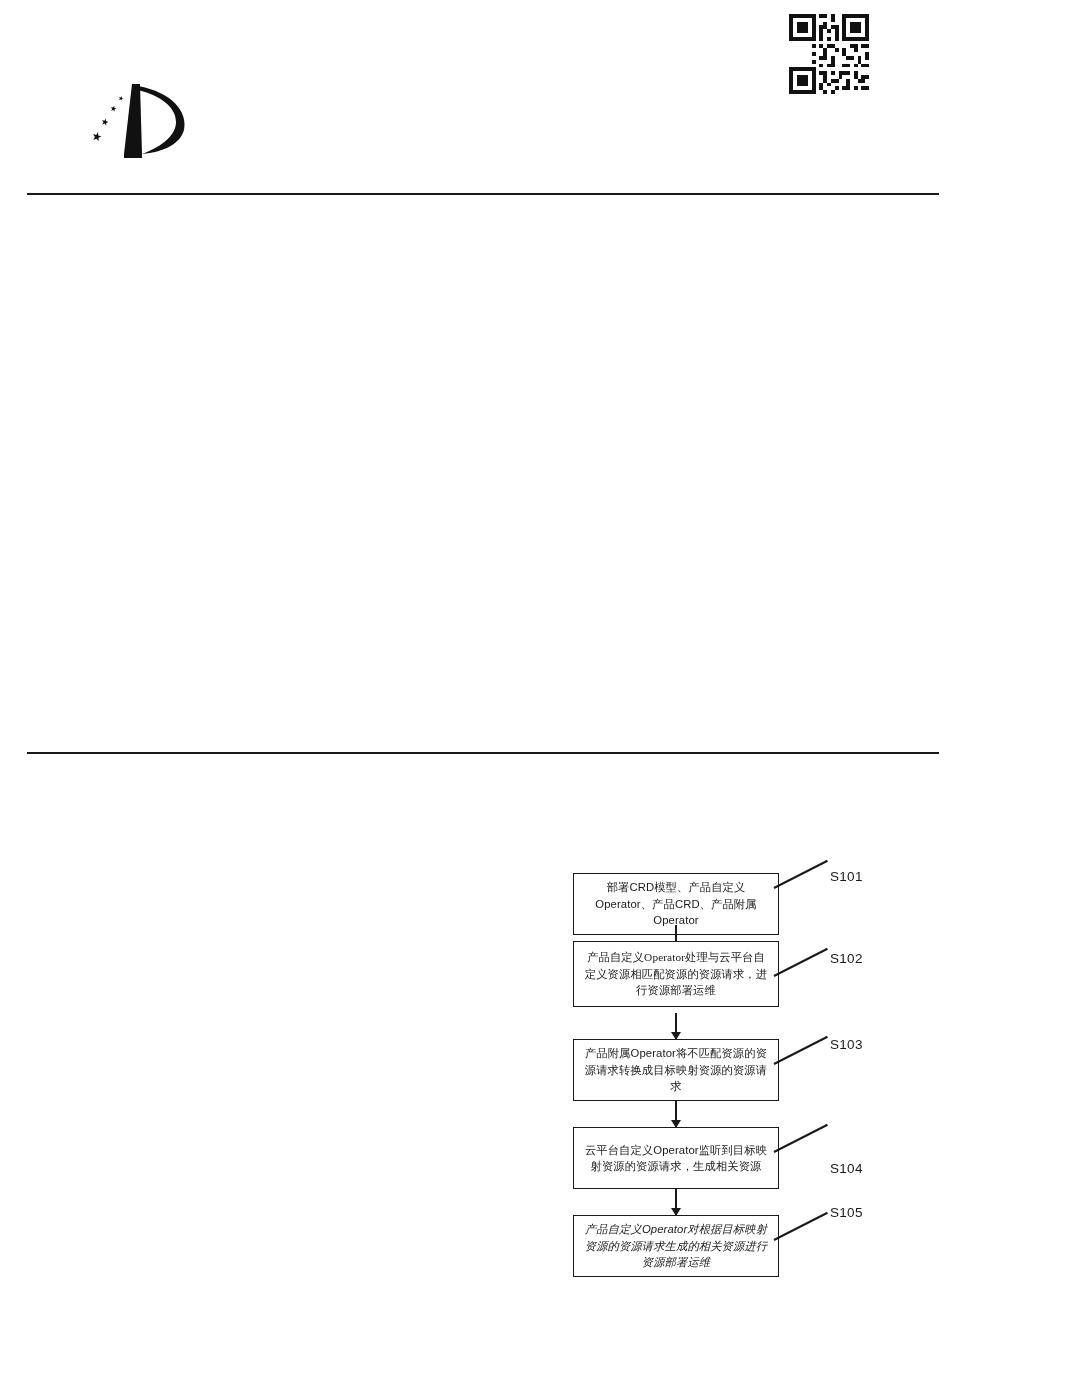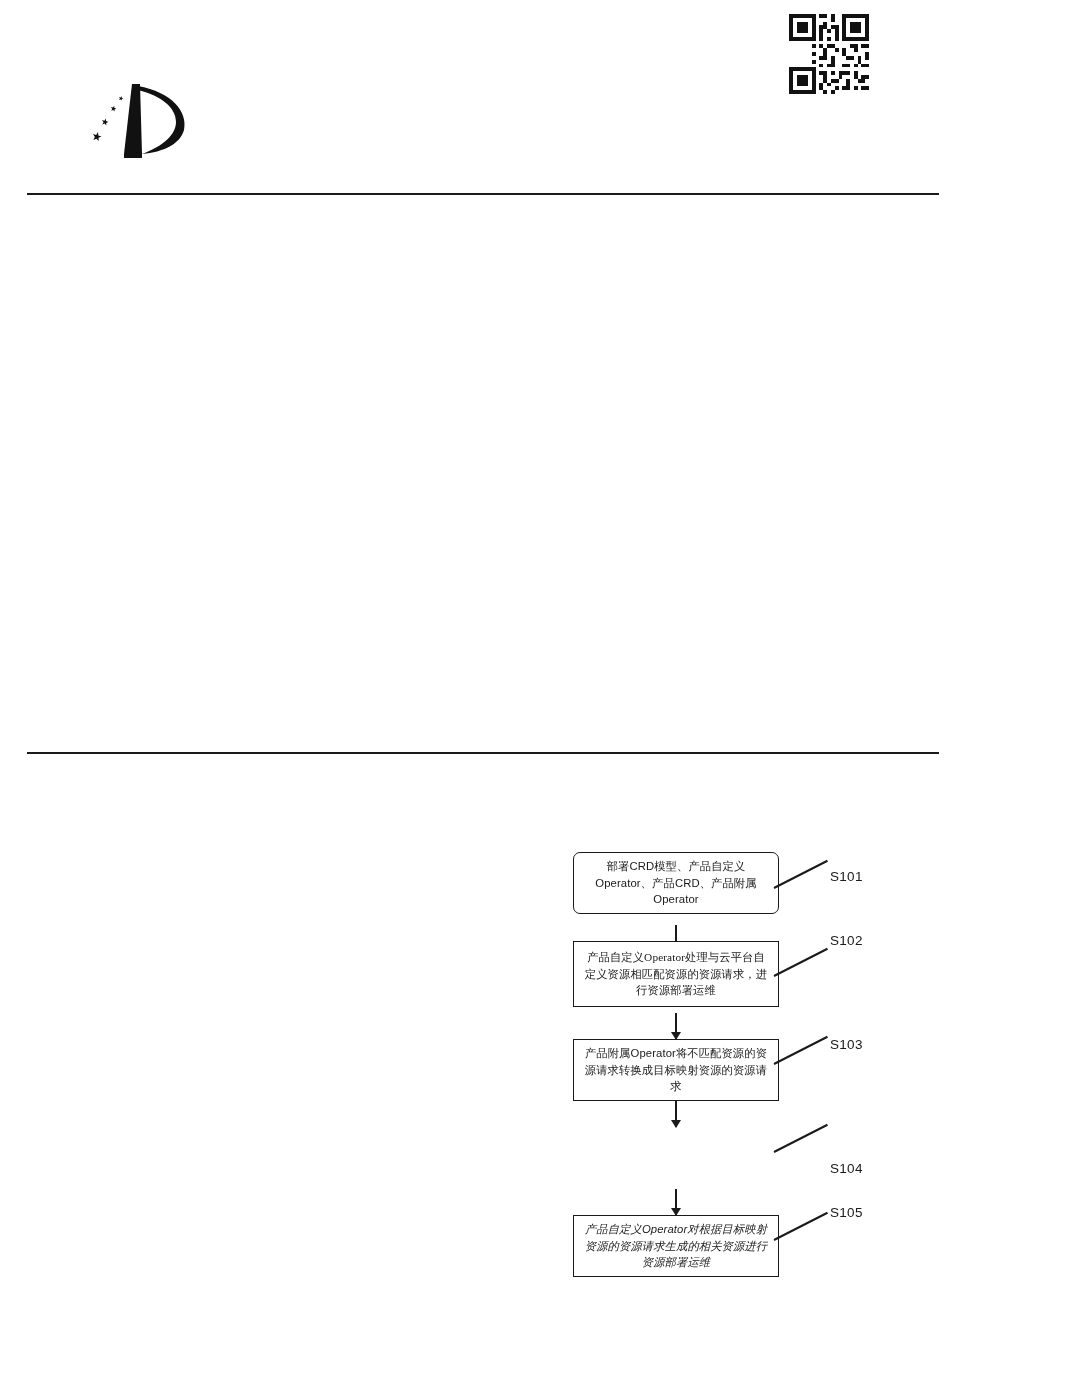--- a/index.html
+++ b/index.html
@@ -69,21 +69,21 @@
     text-align: center;
     padding: 4px 8px;
     font-size: 11.3px;
     line-height: 1.45;
     letter-spacing: 0.1px;
   }
 
   .flow-box .txt { display: block; }
 
   
-  #box-s101 { top: 7px;  height: 62px; border-radius: 7px; }
+  #box-s101 { top: 28px;  height: 62px; }
   #box-s102 { top: 96px; height: 66px; font-family: Liberation Serif, serif; }
   #box-s103 { top: 194px; height: 62px; }
   #box-s104 { top: 282px; height: 62px; }
   #box-s105 { top: 370px; height: 62px; font-style: italic; }
 
   
   .flow-arrow {
     position: absolute;
     left: 135px;
     width: 2px;
@@ -106,21 +106,21 @@
   #arrow-4 { top: 344px; }
 
   
   .step-label {
     position: absolute;
     font-size: 13.5px;
     letter-spacing: 0.3px;
     white-space: nowrap;
   }
   #label-s101 { left: 290px; top: 24px; }
-  #label-s102 { left: 290px; top: 88px; }
+  #label-s102 { left: 290px; top: 106px; }
   #label-s103 { left: 290px; top: 192px; }
   #label-s104 { left: 290px; top: 272px; margin-top: 44px; }
   #label-s105 { left: 290px; top: 360px; text-align: center; }
 
   .leader {
     position: absolute;
     width: 60px;
     height: 2px;
     background: #1a1a1a;
     transform-origin: left center;
@@ -243,20 +243,23 @@
   <div class="flow-box" id="box-s102">
     <span class="txt">产品自定义Operator处理与云平台自定义资源相匹配资源的资源请求，进行资源部署运维</span>
   </div>
   <div class="flow-arrow" id="arrow-2"></div>
 
   <div class="flow-box" id="box-s103">
     <span class="txt">产品附属Operator将不匹配资源的资源请求转换成目标映射资源的资源请求</span>
   </div>
   <div class="flow-arrow" id="arrow-3"></div>
 
+  <div class="flow-box" id="box-s104">
+    <span class="txt">云平台自定义Operator监听到目标映射资源的资源请求，生成相关资源</span>
+  </div>
   <div class="flow-arrow" id="arrow-4"></div>
 
   <div class="flow-box" id="box-s105">
     <span class="txt">产品自定义Operator对根据目标映射资源的资源请求生成的相关资源进行资源部署运维</span>
   </div>
 
   <div class="leader" id="leader-s101"></div>
   <div class="leader" id="leader-s102"></div>
   <div class="leader" id="leader-s103"></div>
   <div class="leader" id="leader-s104"></div>

